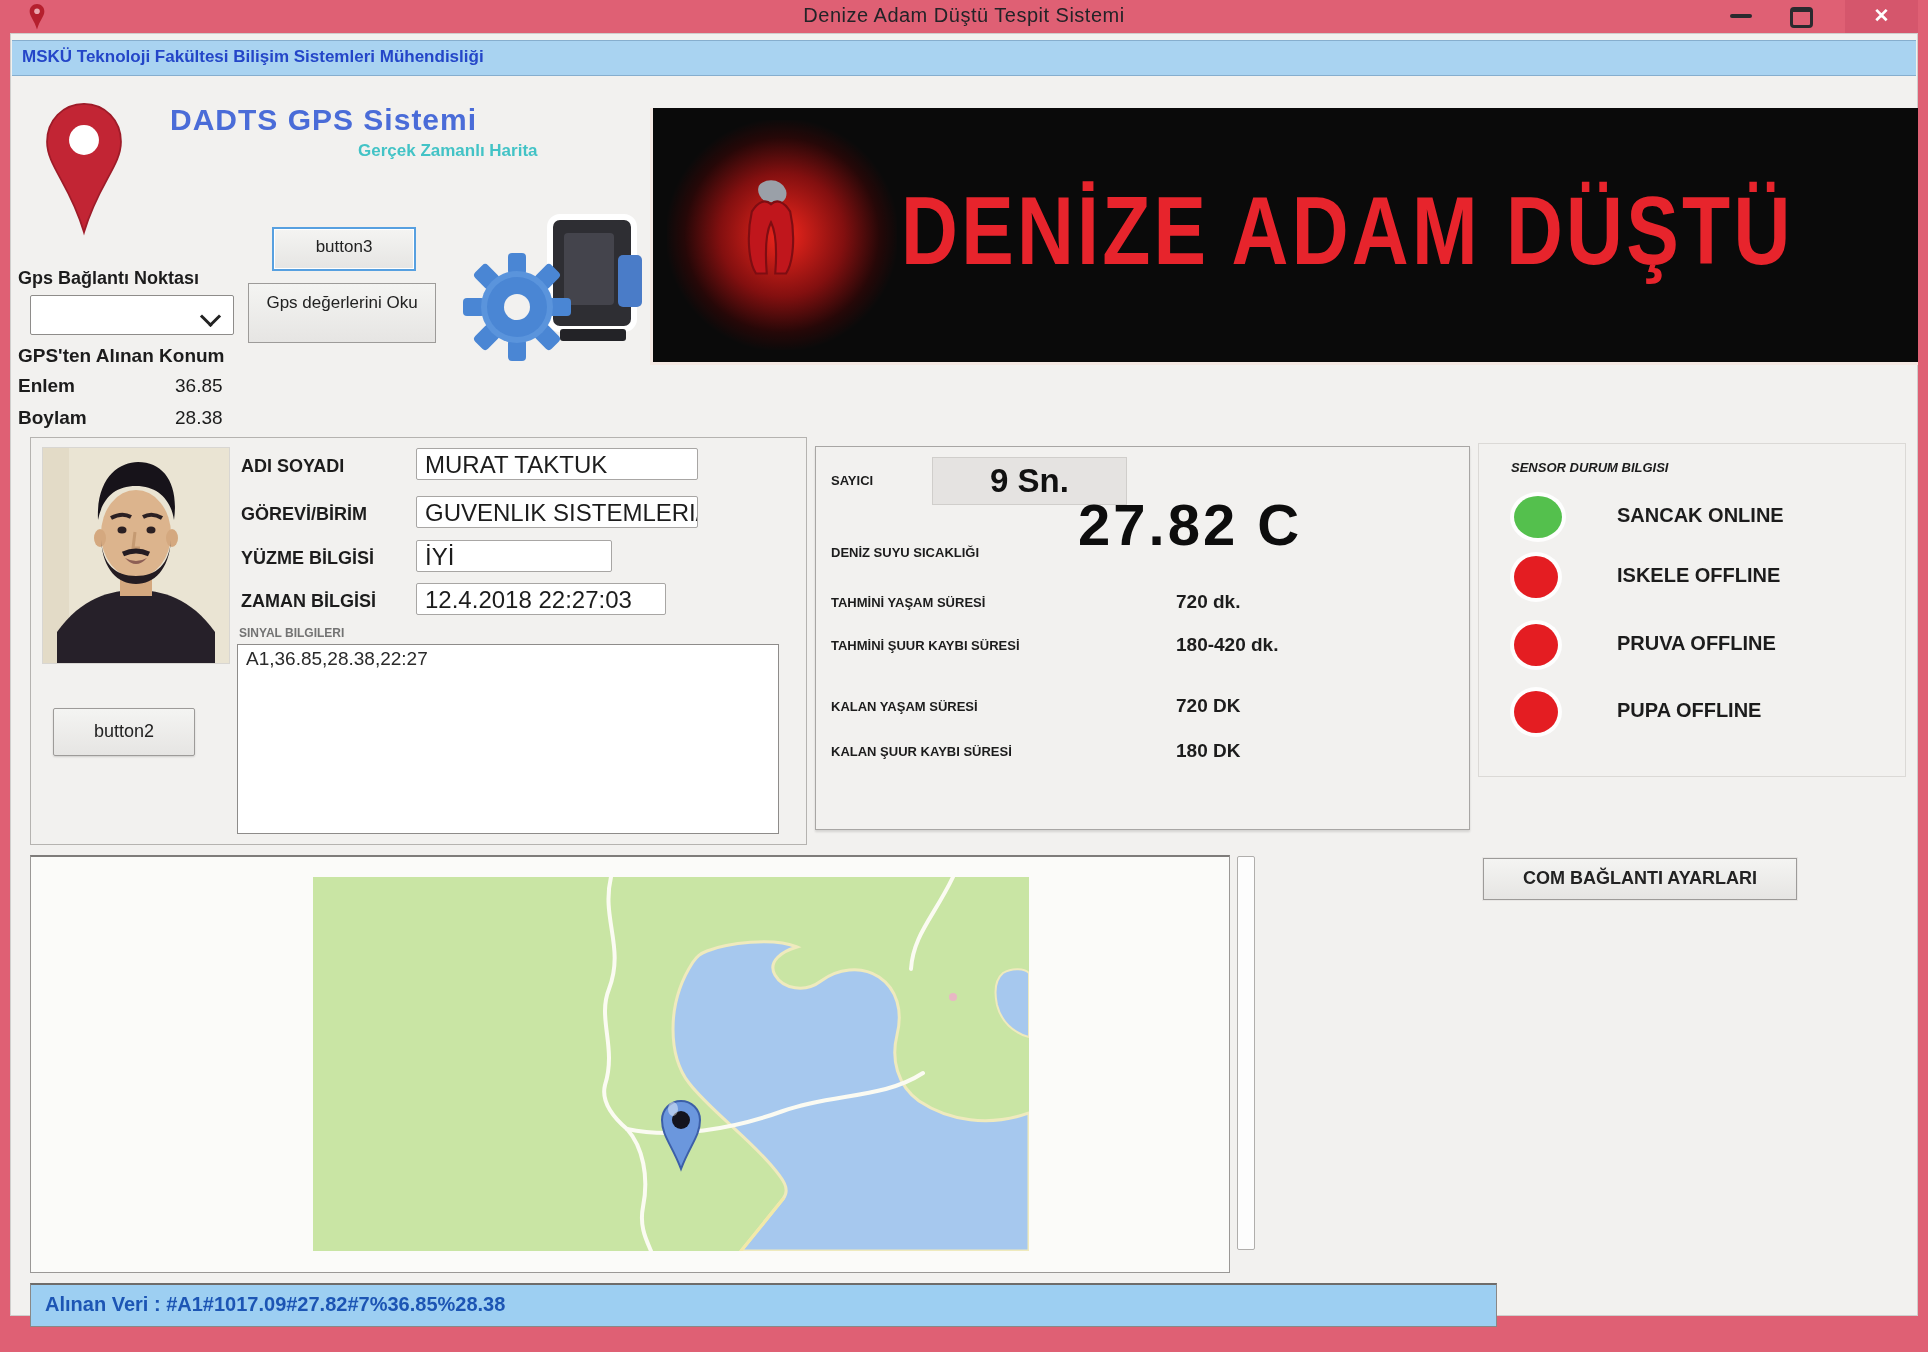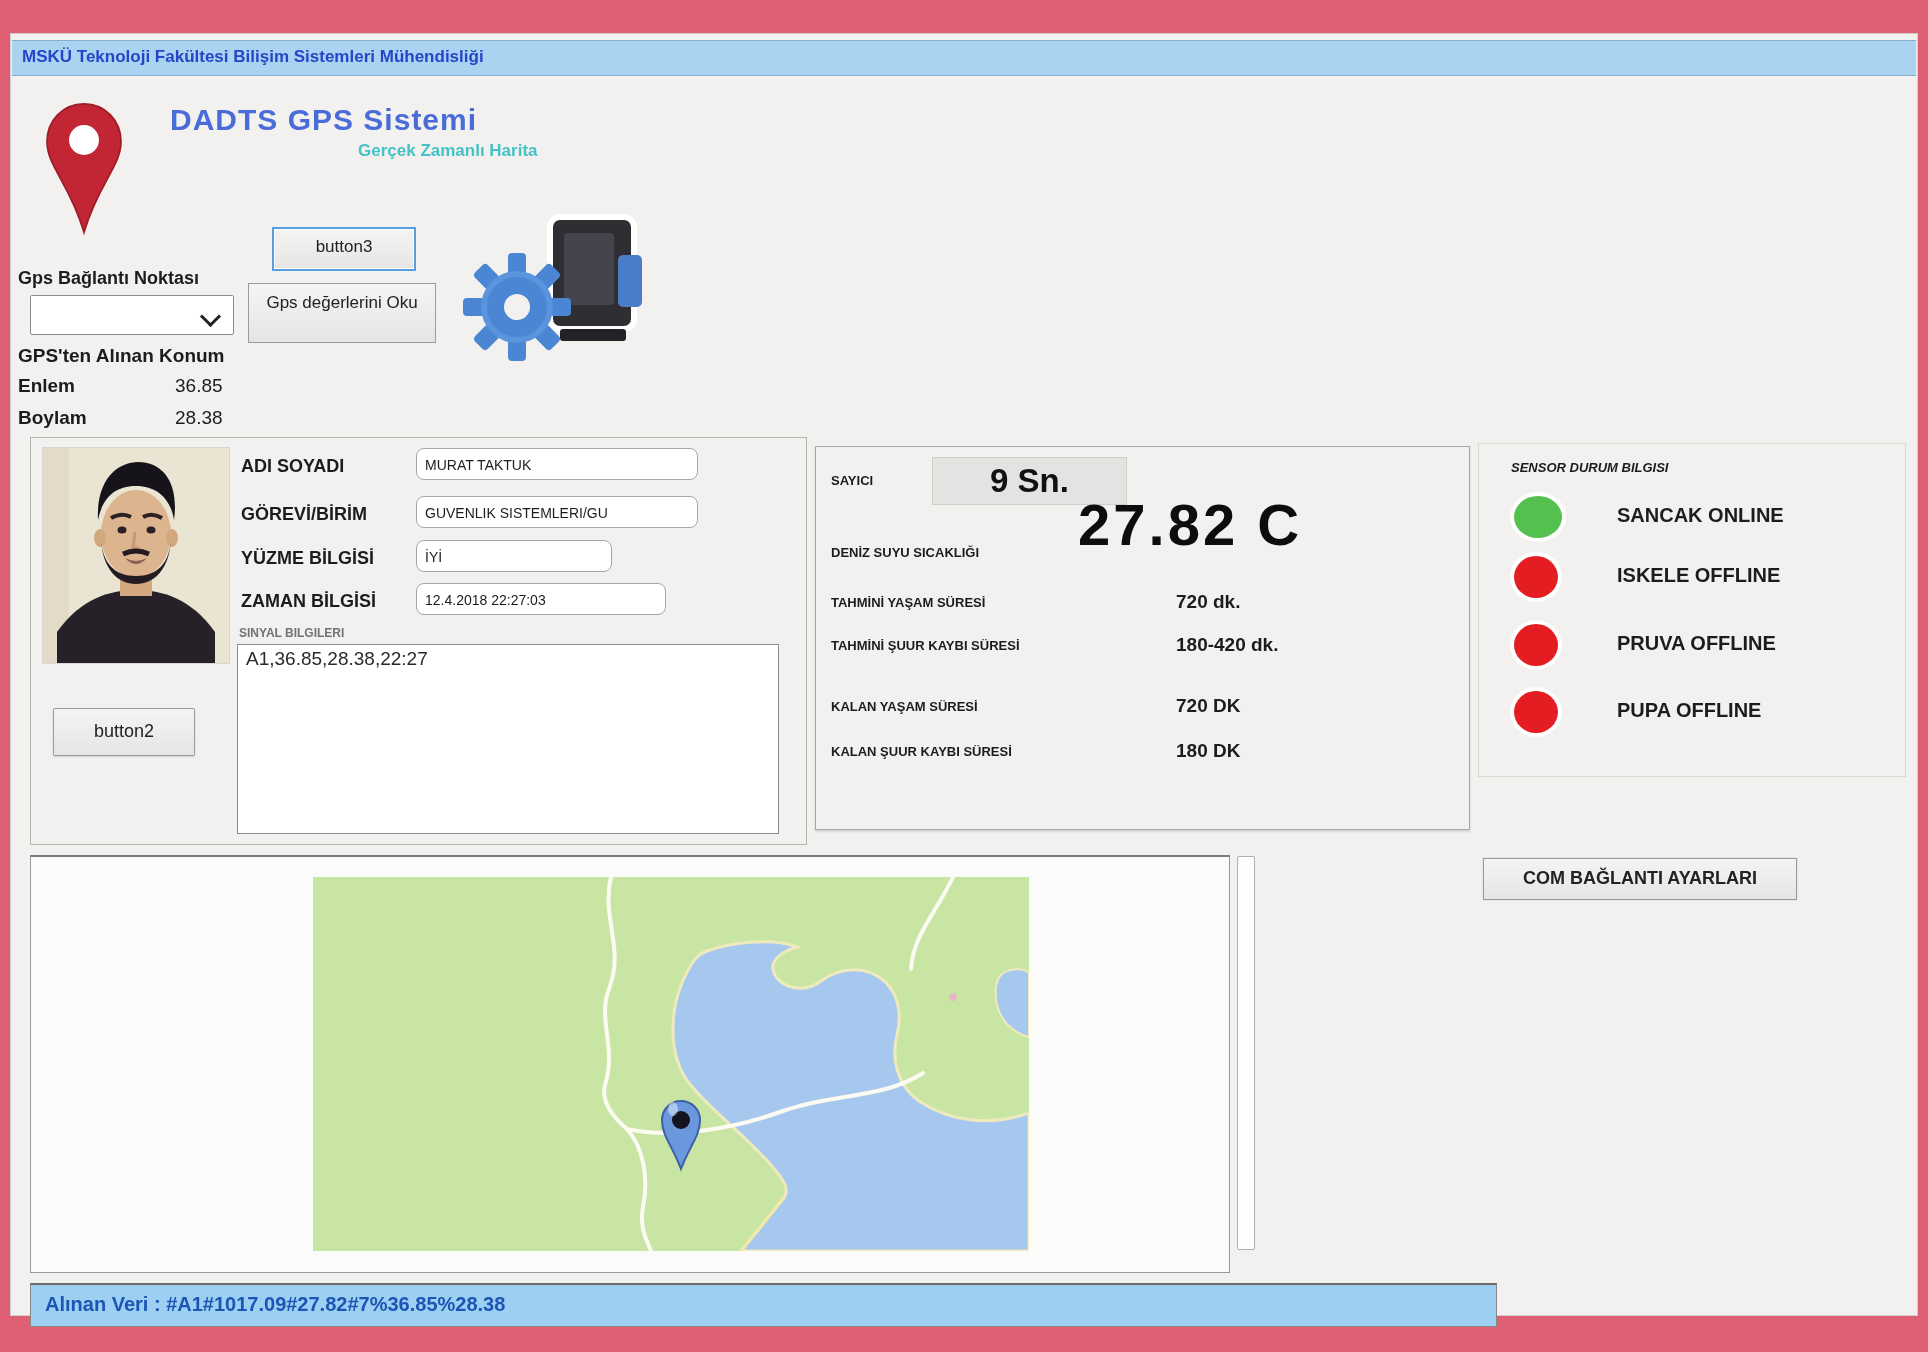--- a/index.html
+++ b/index.html
@@ -40,21 +40,21 @@
   
   .banner{left:640px;top:75px;width:1268px;height:257px;background:#0a0a0a;border-left:3px solid #f4e8e2;border-bottom:3px solid #f4e8e2;box-sizing:border-box;overflow:hidden;}
   .glow{left:14px;top:12px;width:230px;height:230px;background:radial-gradient(circle,rgba(255,40,30,.95) 0%,rgba(230,20,20,.55) 38%,rgba(120,0,0,.25) 60%,rgba(0,0,0,0) 72%);}
   .vest{left:86px;top:60px;width:64px;height:130px;}
   .banner-text{left:248px;top:68px;font-size:96px;font-weight:bold;color:#e7242c;white-space:nowrap;letter-spacing:4px;transform:scaleX(.82);transform-origin:left center;}
 
   
   .person-box{left:20px;top:404px;width:775px;height:406px;border:1px solid #b5b3b0;}
   .photo{left:12px;top:10px;width:186px;height:215px;box-shadow:0 0 0 1px #d8d6d2;}
   .p-label{font-size:18px;font-weight:bold;color:#1c1c1c;position:absolute;left:210px;}
-  .p-input{position:absolute;left:385px;background:#fff;border:1px solid #a8a6a4;border-radius:8px;font-size:14px;color:#1c1c1c;padding:0 8px;line-height:32px;height:32px;box-sizing:border-box;white-space:nowrap;overflow:hidden;}
+  .p-input{position:absolute;left:385px;background:#fff;border:1px solid #a8a6a4;border-radius:2px;font-size:24px;color:#1c1c1c;padding:0 8px;line-height:32px;height:32px;box-sizing:border-box;white-space:nowrap;overflow:hidden;}
   .sig-label{left:208px;top:188px;font-size:12px;font-weight:bold;color:#737373;}
   .sig-area{left:206px;top:206px;width:542px;height:190px;background:#fff;border:1px solid #8e8c8a;font-size:19px;color:#2a2a2a;padding:3px 8px;box-sizing:border-box;}
   .btn2{left:22px;top:270px;width:140px;height:46px;font-size:18px;line-height:44px;border-radius:2px;box-shadow:0 1px 2px rgba(0,0,0,.15);}
 
   
   .vitals-box{left:805px;top:413px;width:653px;height:382px;border:1px solid #a8a6a4;box-shadow:0 2px 2px rgba(0,0,0,.12);}
   .v-label{position:absolute;left:15px;font-size:13px;font-weight:bold;color:#1c1c1c;white-space:nowrap;}
   .v-value{position:absolute;left:360px;font-size:19px;font-weight:bold;color:#1c1c1c;white-space:nowrap;}
   .counter-box{left:116px;top:10px;width:193px;height:46px;background:#e5e3e1;border:1px solid #d0cecb;text-align:center;font-size:33px;font-weight:bold;color:#111;line-height:46px;}
   .temp-value{left:262px;top:44px;font-size:58px;font-weight:bold;color:#0d0d0d;letter-spacing:3px;}
@@ -73,20 +73,30 @@
   .map-svg{left:282px;top:20px;width:716px;height:374px;}
   .vscroll{left:1227px;top:823px;width:16px;height:392px;background:#fdfdfd;border:1px solid #b0aeac;border-radius:2px;}
   .statusbar{left:20px;top:1250px;width:1467px;height:44px;background:#9dcff2;border:1px solid #8a8886;border-top:2px solid #6e6c6a;box-sizing:border-box;}
   .status-text{left:14px;top:8px;font-size:20px;font-weight:bold;color:#1c55b4;white-space:nowrap;}
 </style>
 </head>
 <body>
 
 <div id="app">
 
+  <div class="abs titlebar">
+    <svg class="abs tb-pin" viewBox="0 0 100 160">
+      <path d="M50 6 C26 6 8 25 8 49 C8 77 34 97 50 152 C66 97 92 77 92 49 C92 25 74 6 50 6 Z" fill="#b5202e"></path>
+      <circle cx="50" cy="47" r="16" fill="#e9a6ad"></circle>
+    </svg>
+    <div class="abs title-text">Denize Adam Düştü Tespit Sistemi</div>
+    <div class="abs btn-min"></div>
+    <div class="abs btn-max"></div>
+    <div class="abs btn-close">✕</div>
+  </div>
 
   <div class="abs inner">
 
     <div class="abs menubar">
       <div class="abs menu-text">MSKÜ Teknoloji Fakültesi Bilişim Sistemleri Mühendisliği</div>
     </div>
 
     <svg class="abs logo-pin" viewBox="0 0 100 160">
       <path d="M50 6 C26 6 8 25 8 49 C8 77 34 97 50 152 C66 97 92 77 92 49 C92 25 74 6 50 6 Z" fill="#c22534" stroke="#9e1b28" stroke-width="2"></path>
       <circle cx="50" cy="47" r="17" fill="#ffffff"></circle>
@@ -124,20 +134,28 @@
       <div class="abs combo-chevron"></div>
     </div>
     <div class="abs w-btn gps-read-btn">Gps değerlerini Oku</div>
 
     <div class="abs loc-title">GPS'ten Alınan Konum</div>
     <div class="abs lat-label">Enlem</div>
     <div class="abs lat-value">36.85</div>
     <div class="abs lon-label">Boylam</div>
     <div class="abs lon-value">28.38</div>
 
+    <div class="abs banner">
+      <div class="abs glow"></div>
+      <svg class="abs vest" viewBox="0 0 60 100">
+        <path d="M20 4 C28 -2 40 0 44 10 C46 16 42 22 36 22 L24 20 C18 16 16 8 20 4 Z" fill="#9aa0a8"></path>
+        <path d="M12 30 C7 52 9 78 16 88 L26 88 C24 62 26 48 30 40 C34 48 36 62 34 88 L44 88 C51 78 53 52 48 30 C42 20 35 18 30 23 C25 18 18 20 12 30 Z" fill="#c0161c" stroke="#7e0d12" stroke-width="2"></path>
+      </svg>
+      <div class="abs banner-text">DENİZE ADAM DÜŞTÜ</div>
+    </div>
 
     <div class="abs person-box">
       <svg class="abs photo" viewBox="0 0 186 215" preserveAspectRatio="none">
         <rect width="186" height="215" fill="#eae4d3"></rect>
         <rect width="26" height="215" fill="#ddd5c0" opacity=".6"></rect>
         <path d="M14 215 L14 184 C38 150 68 142 93 142 C118 142 148 150 172 184 L172 215 Z" fill="#262029"></path>
         <rect x="77" y="114" width="32" height="34" fill="#d4a87f"></rect>
         <ellipse cx="93" cy="86" rx="35" ry="44" fill="#dcb48d"></ellipse>
         <ellipse cx="57" cy="90" rx="6" ry="9" fill="#d4a87f"></ellipse>
         <ellipse cx="129" cy="90" rx="6" ry="9" fill="#d4a87f"></ellipse>

